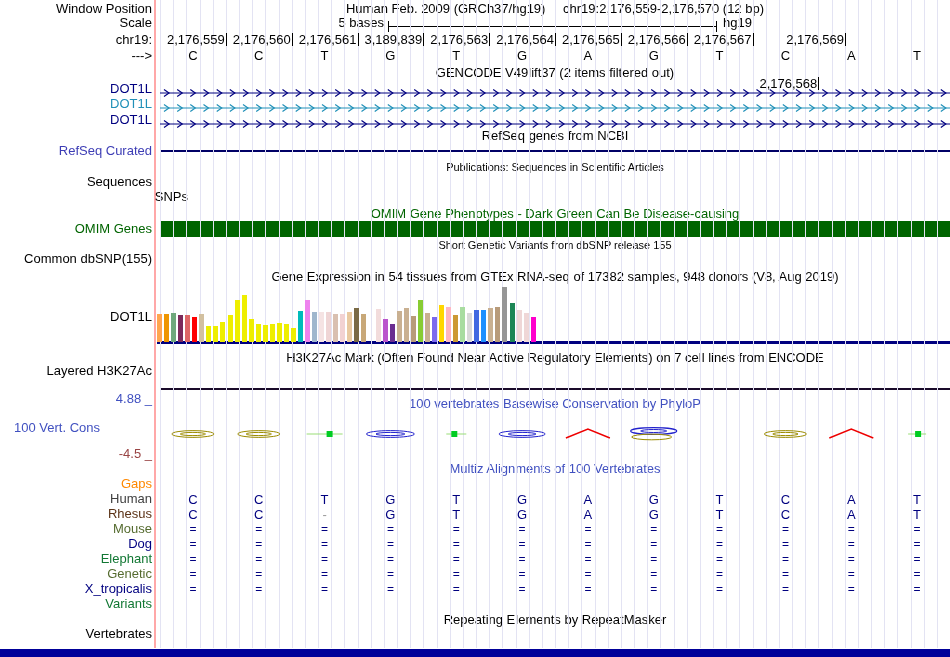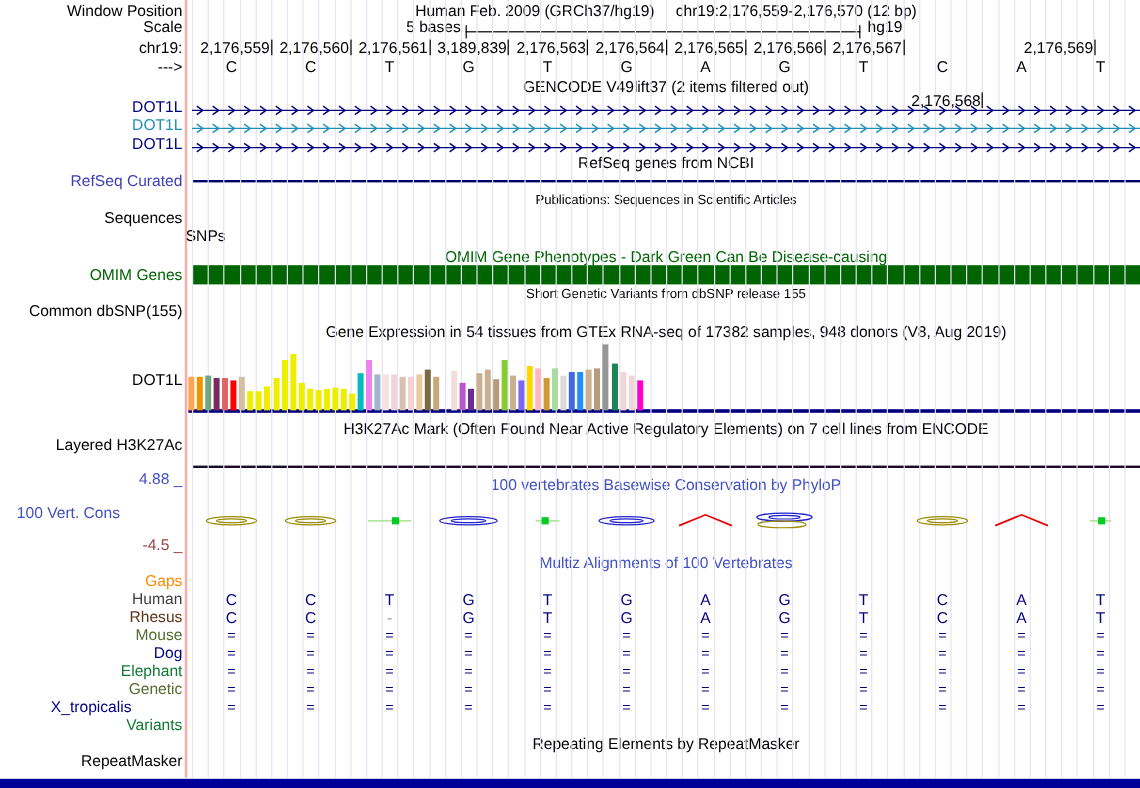--- a/index.html
+++ b/index.html
@@ -58,21 +58,21 @@
   <div class="ll" style="top:144px;color:#3D3DB5;">RefSeq Curated</div>
   <div class="ll" style="top:175px;">Sequences</div>
   <div class="ll" style="top:190px;padding-left:36px;">SNPs</div>
   <div class="ll" style="top:222px;color:#006400;">OMIM Genes</div>
   <div class="ll" style="top:252px;">Common dbSNP(155)</div>
   <div class="ll" style="top:310px;">DOT1L</div>
   <div class="ll" style="top:364px;">Layered H3K27Ac</div>
   <div class="ll" style="top:392px;color:#4050C0;">4.88 _</div>
   <div class="ll" style="top:421px;width:100px;color:#4050C0;">100 Vert. Cons</div>
   <div class="ll" style="top:447px;color:#994444;">-4.5 _</div>
-  <div class="ll" style="top:627px;">RepeatMasker</div>
+  <div class="ll" style="top:627px;">Vertebrates</div>
 
   <div class="bar-shape" style="left:160px;top:150px;width:790px;height:2px;background:#000066;"></div>
   <div class="bar-shape" style="left:160px;top:221px;width:790px;height:16px;background:#006400;"></div>
   <div class="bar-shape" style="left:157px;top:341px;width:793px;height:3px;background:#000080;"></div>
   <div class="bar-shape" style="left:160px;top:388px;width:790px;height:2px;background:#1A0A2A;"></div>
   <div class="bar-shape" style="left:0;top:649px;width:950px;height:8px;background:#000099;"></div>
 
 <div class="gridline" style="left: 160px;"></div>
     <div class="gridline" style="left: 173.2px;"></div>
     <div class="gridline" style="left: 186.3px;"></div>
@@ -136,21 +136,21 @@
     <div class="coord" style="left: 154.8px;">2,176,559</div>
     <div class="coord" style="left: 220.7px;">2,176,560</div>
     <div class="coord" style="left: 286.5px;">2,176,561</div>
     <div class="coord" style="left: 352.3px;">3,189,839</div>
     <div class="coord" style="left: 418.2px;">2,176,563</div>
     <div class="coord" style="left: 484px;">2,176,564</div>
     <div class="coord" style="left: 549.8px;">2,176,565</div>
     <div class="coord" style="left: 615.7px;">2,176,566</div>
     <div class="coord" style="left: 681.5px;">2,176,567</div>
     <div class="coord" style="left: 747.3px; margin-top: 44px;">2,176,568</div>
-    <div class="coord" style="left: 841px;">2,176,569</div>
+    <div class="coord" style="left: 774px;">2,176,569</div>
     <div class="base" style="left: 177.9px;">C</div>
     <div class="base" style="left: 243.8px;">C</div>
     <div class="base" style="left: 309.6px;">T</div>
     <div class="base" style="left: 375.4px;">G</div>
     <div class="base" style="left: 441.3px;">T</div>
     <div class="base" style="left: 507.1px;">G</div>
     <div class="base" style="left: 572.9px;">A</div>
     <div class="base" style="left: 638.8px;">G</div>
     <div class="base" style="left: 704.6px;">T</div>
     <div class="base" style="left: 770.4px;">C</div>
@@ -496,21 +496,21 @@
     <div class="acell" style="left: 314.6px; top: 567px; font-size: 12px;">=</div>
     <div class="acell" style="left: 380.4px; top: 567px; font-size: 12px;">=</div>
     <div class="acell" style="left: 446.3px; top: 567px; font-size: 12px;">=</div>
     <div class="acell" style="left: 512.1px; top: 567px; font-size: 12px;">=</div>
     <div class="acell" style="left: 577.9px; top: 567px; font-size: 12px;">=</div>
     <div class="acell" style="left: 643.8px; top: 567px; font-size: 12px;">=</div>
     <div class="acell" style="left: 709.6px; top: 567px; font-size: 12px;">=</div>
     <div class="acell" style="left: 775.4px; top: 567px; font-size: 12px;">=</div>
     <div class="acell" style="left: 841.3px; top: 567px; font-size: 12px;">=</div>
     <div class="acell" style="left: 907.1px; top: 567px; font-size: 12px;">=</div>
-    <div class="ll" style="top: 582px; color: rgb(0, 0, 128); text-align: center;">X_tropicalis</div>
+    <div class="ll" style="top: 582px; color: rgb(0, 0, 128);">X_tropicalis</div>
     <div class="acell" style="left: 182.9px; top: 582px; font-size: 12px;">=</div>
     <div class="acell" style="left: 248.8px; top: 582px; font-size: 12px;">=</div>
     <div class="acell" style="left: 314.6px; top: 582px; font-size: 12px;">=</div>
     <div class="acell" style="left: 380.4px; top: 582px; font-size: 12px;">=</div>
     <div class="acell" style="left: 446.3px; top: 582px; font-size: 12px;">=</div>
     <div class="acell" style="left: 512.1px; top: 582px; font-size: 12px;">=</div>
     <div class="acell" style="left: 577.9px; top: 582px; font-size: 12px;">=</div>
     <div class="acell" style="left: 643.8px; top: 582px; font-size: 12px;">=</div>
     <div class="acell" style="left: 709.6px; top: 582px; font-size: 12px;">=</div>
     <div class="acell" style="left: 775.4px; top: 582px; font-size: 12px;">=</div>

